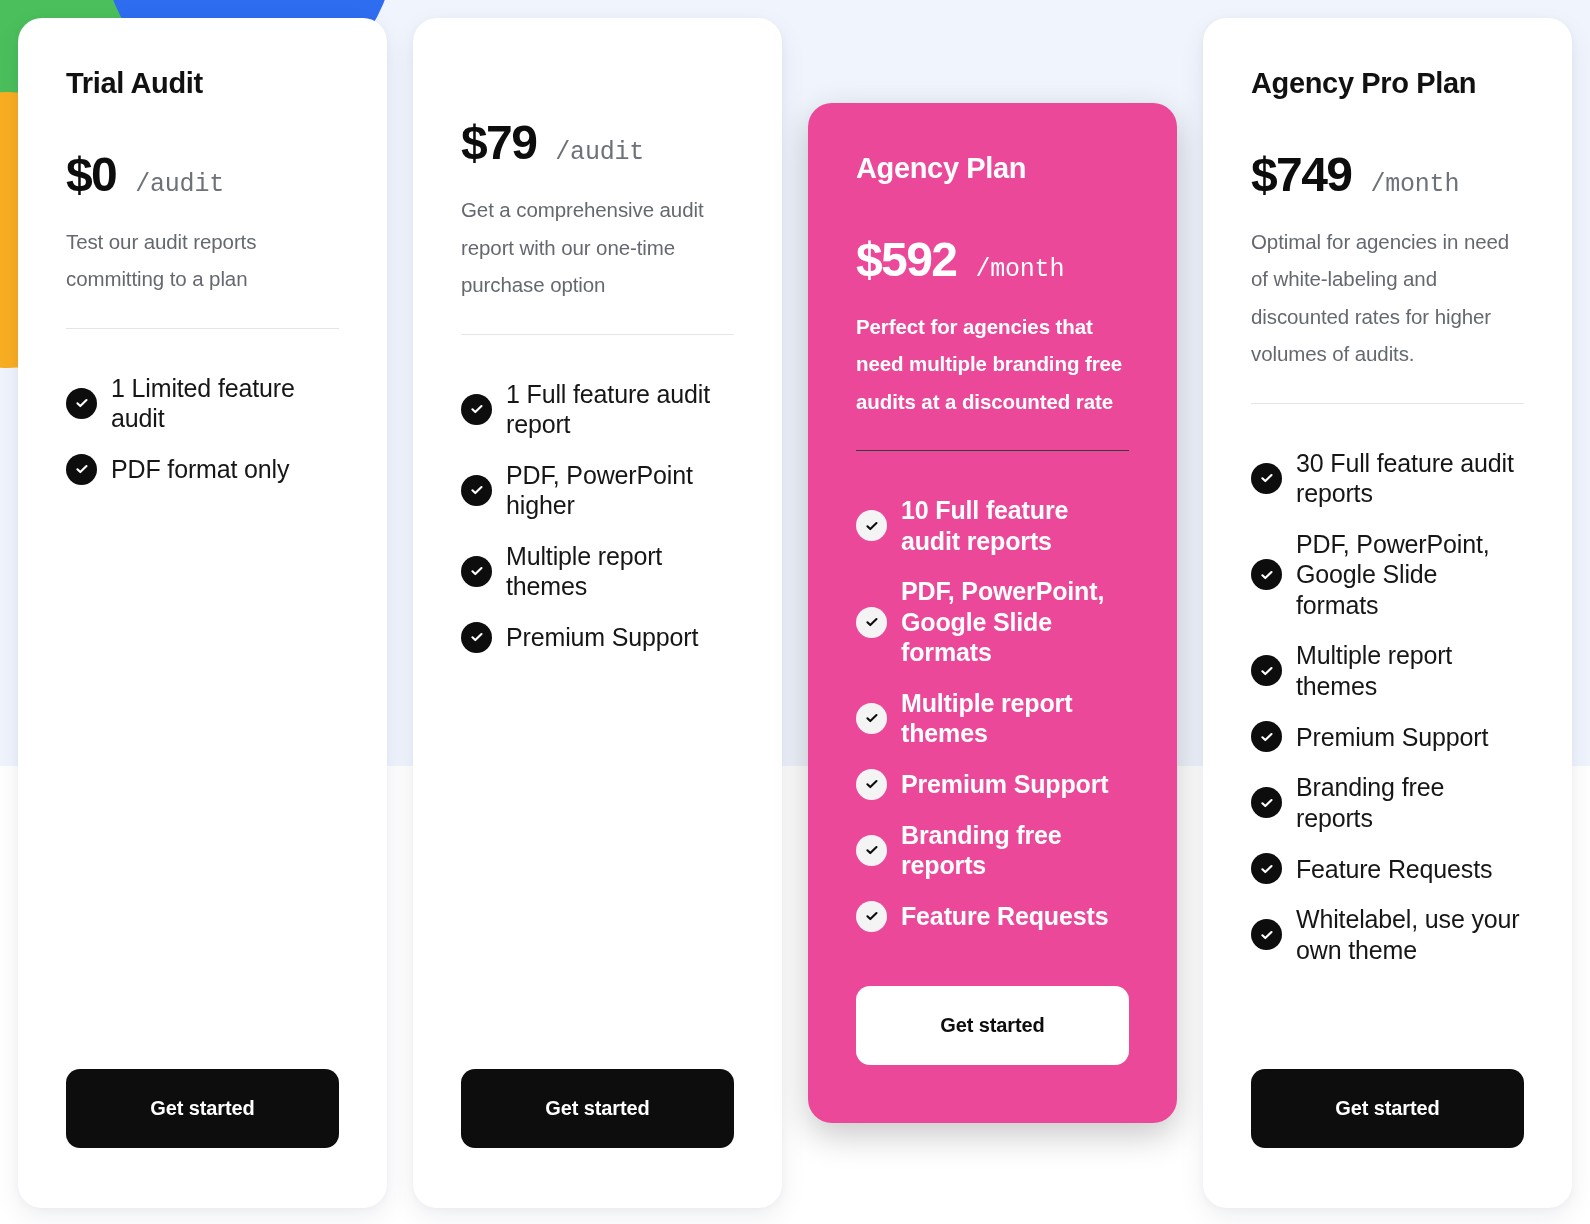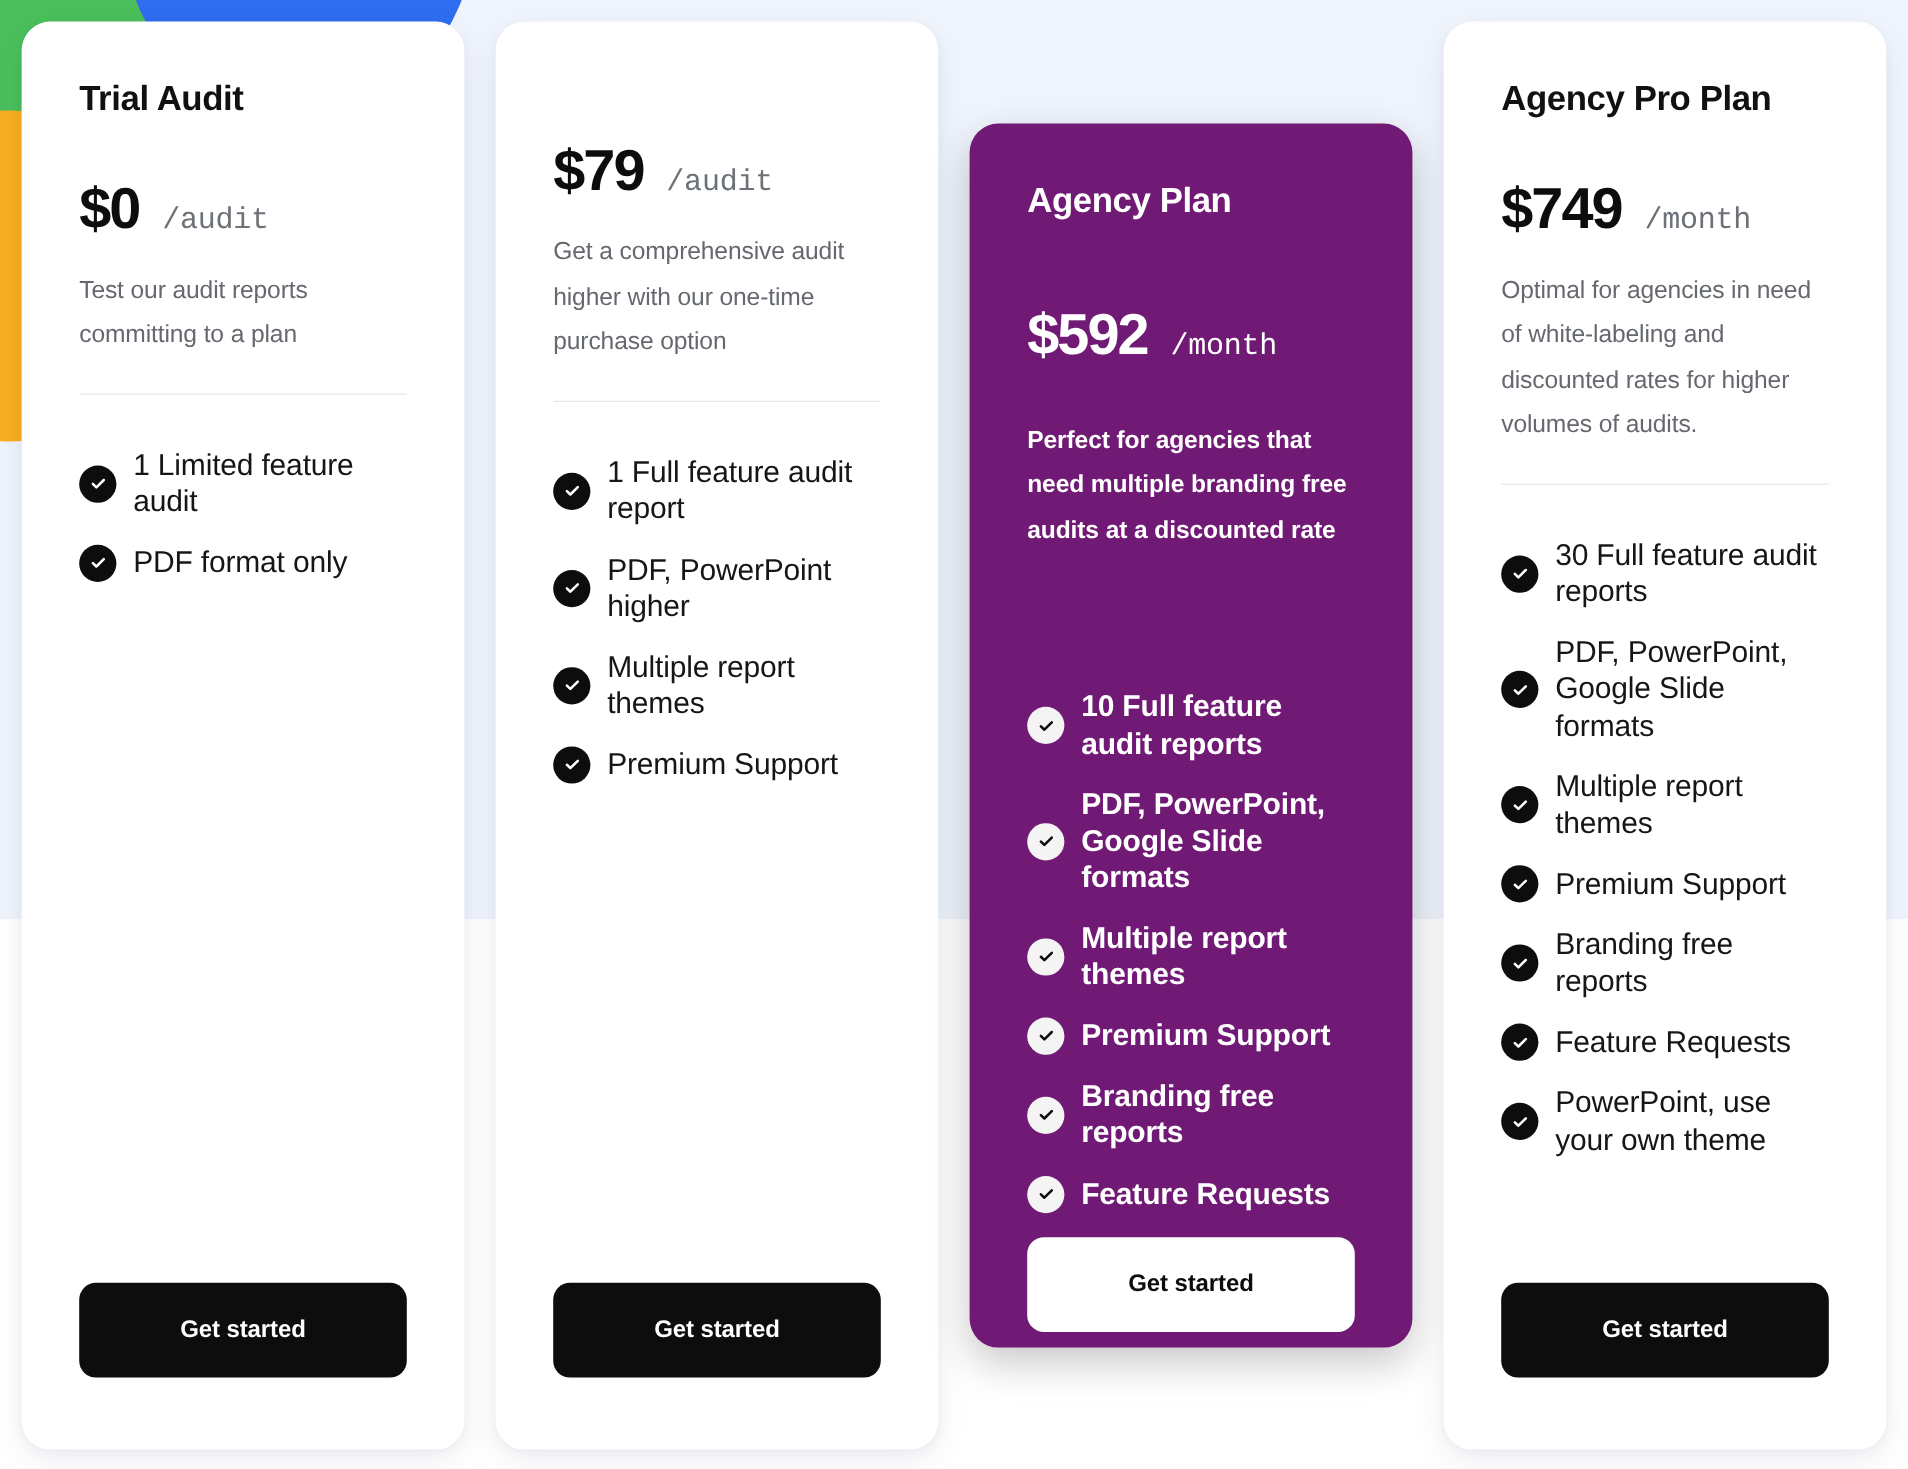--- a/index.html
+++ b/index.html
@@ -75,24 +75,23 @@
     border-radius: 24px;
     box-shadow: 0 10px 28px rgba(16, 32, 70, 0.065),
                 0 2px 8px rgba(16, 32, 70, 0.04);
     padding: 50px 48px 0 48px;
     display: flex;
     flex-direction: column;
   }
 
   .card.standard { height: 1190px; }
   .card.featured {
-    background: #701a75;
+    background: #ec4899;
     height: 1020px;
     box-shadow: 0 12px 34px rgba(0, 0, 0, 0.22);
-    gap: 20px;
   }
 
   .plan-name {
     font-size: 29px;
     font-weight: 700;
     letter-spacing: -0.35px;
     color: #111111;
     line-height: 1.1;
   }
   .featured .plan-name { color: #ffffff; }
@@ -245,21 +244,21 @@
       </ul>
       <div class="cta-wrap">
         <button class="cta-button">Get started</button>
       </div>
     </div>
     <div class="card standard">
       <div class="price-row">
         <span class="price-amount">$79</span>
         <span class="price-period">/audit</span>
       </div>
-      <p class="plan-desc">Get a comprehensive audit higher with our one-time purchase option</p>
+      <p class="plan-desc">Get a comprehensive audit report with our one-time purchase option</p>
       <div class="divider"></div>
       <ul class="features">
         <li class="feature">
           <span class="check-icon">
             <svg width="16" height="16" viewBox="0 0 16 16" fill="none" aria-hidden="true">
               <path d="M3.4 8.3 L6.3 11.1 L12.5 5.0" stroke-width="2.1" stroke-linecap="round" stroke-linejoin="round" fill="none"></path>
             </svg>
           </span>
           <span class="feature-label">1 Full feature audit report</span>
         </li>
@@ -410,20 +409,20 @@
             </svg>
           </span>
           <span class="feature-label">Feature Requests</span>
         </li>
         <li class="feature">
           <span class="check-icon">
             <svg width="16" height="16" viewBox="0 0 16 16" fill="none" aria-hidden="true">
               <path d="M3.4 8.3 L6.3 11.1 L12.5 5.0" stroke-width="2.1" stroke-linecap="round" stroke-linejoin="round" fill="none"></path>
             </svg>
           </span>
-          <span class="feature-label">PowerPoint, use your own theme</span>
+          <span class="feature-label">Whitelabel, use your own theme</span>
         </li>
       </ul>
       <div class="cta-wrap">
         <button class="cta-button">Get started</button>
       </div>
     </div>
   </div>
 
 </body></html>

